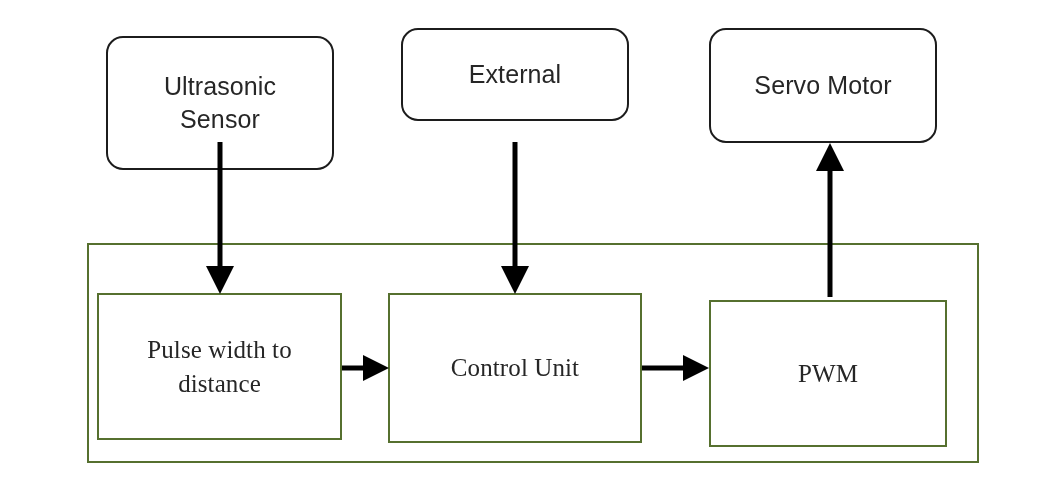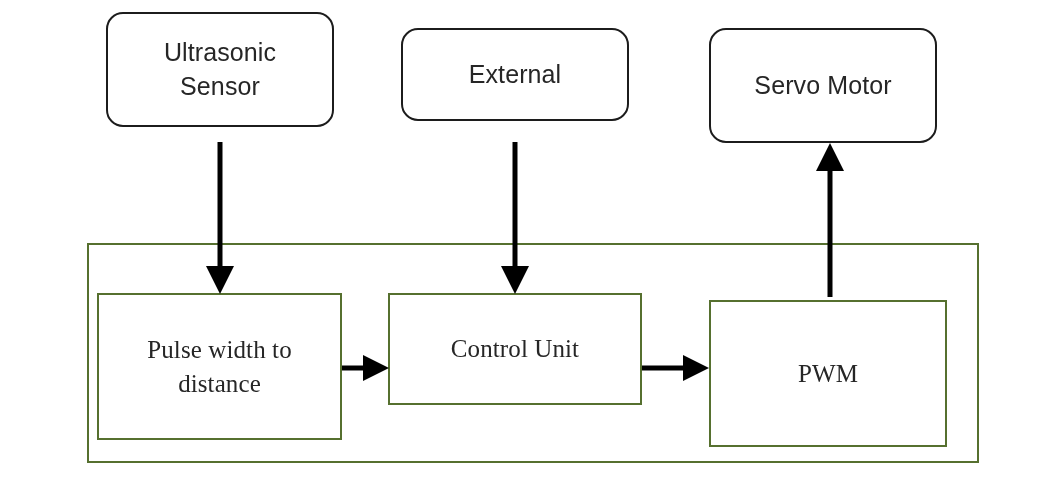--- a/index.html
+++ b/index.html
@@ -67,39 +67,39 @@
     position: absolute;
     pointer-events: none;
   }
   .conn svg { display: block; overflow: visible; }
 </style>
 </head>
 <body>
 
 <div id="canvas">
 
-  <div class="ext-box" style="left:106px; top:12px; width:228px; height:115px;">
+  <div class="ext-box" style="left:106px; top:36px; width:228px; height:134px;">
     <span class="lbl"><span>Ultrasonic</span><br><span>Sensor</span></span>
   </div>
 
   <div class="ext-box" style="left:401px; top:28px; width:228px; height:93px;">
     <span class="lbl"><span>External</span><br></span>
   </div>
 
   <div class="ext-box" style="left:709px; top:28px; width:228px; height:115px;">
     <span class="lbl">Servo Motor</span>
   </div>
 
   <div class="sys-container" style="left:87px; top:243px; width:892px; height:220px;"></div>
 
   <div class="int-box" style="left:97px; top:293px; width:245px; height:147px;">
     <span class="lbl"><span>Pulse width to</span><br><span>distance</span><br></span>
   </div>
 
-  <div class="int-box" style="left:388px; top:293px; width:254px; height:112px;">
+  <div class="int-box" style="left:388px; top:293px; width:254px; height:150px;">
     <span class="lbl">Control Unit</span>
   </div>
 
   <div class="int-box" style="left:709px; top:300px; width:238px; height:147px;">
     <span class="lbl">PWM</span>
   </div>
 
   <div class="conn" style="left:198px; top:140px; width:44px; height:158px;">
     <svg width="44" height="158" viewBox="0 0 44 158">
       <line x1="22" y1="2" x2="22" y2="130" stroke="#000000" stroke-width="5"></line>

